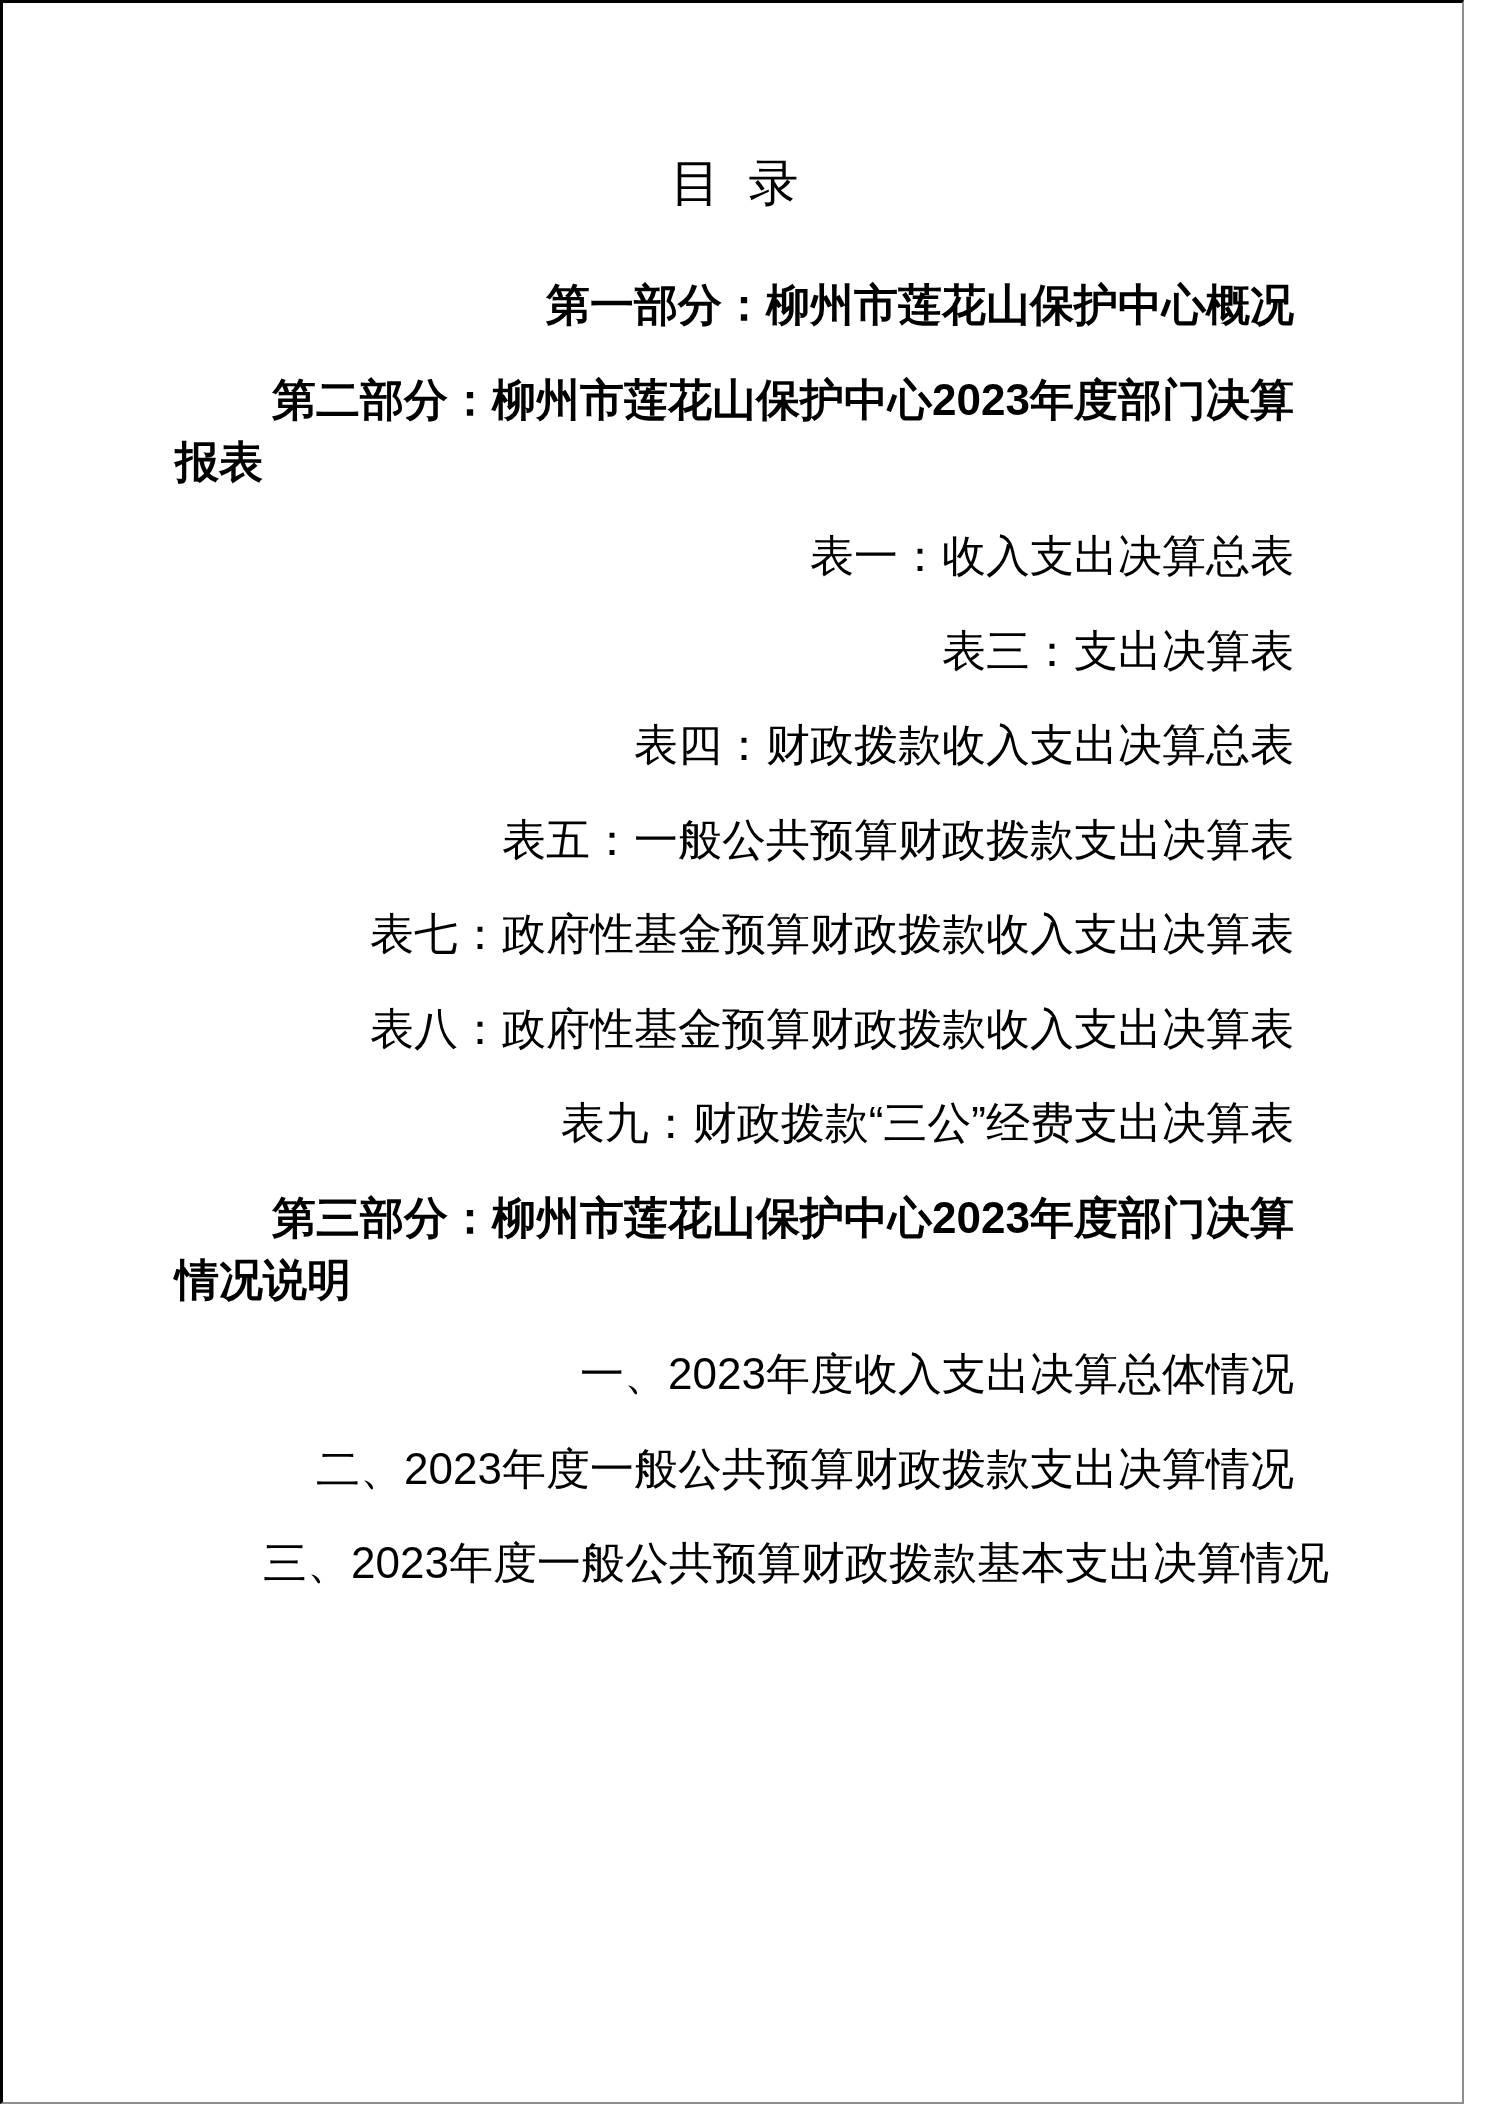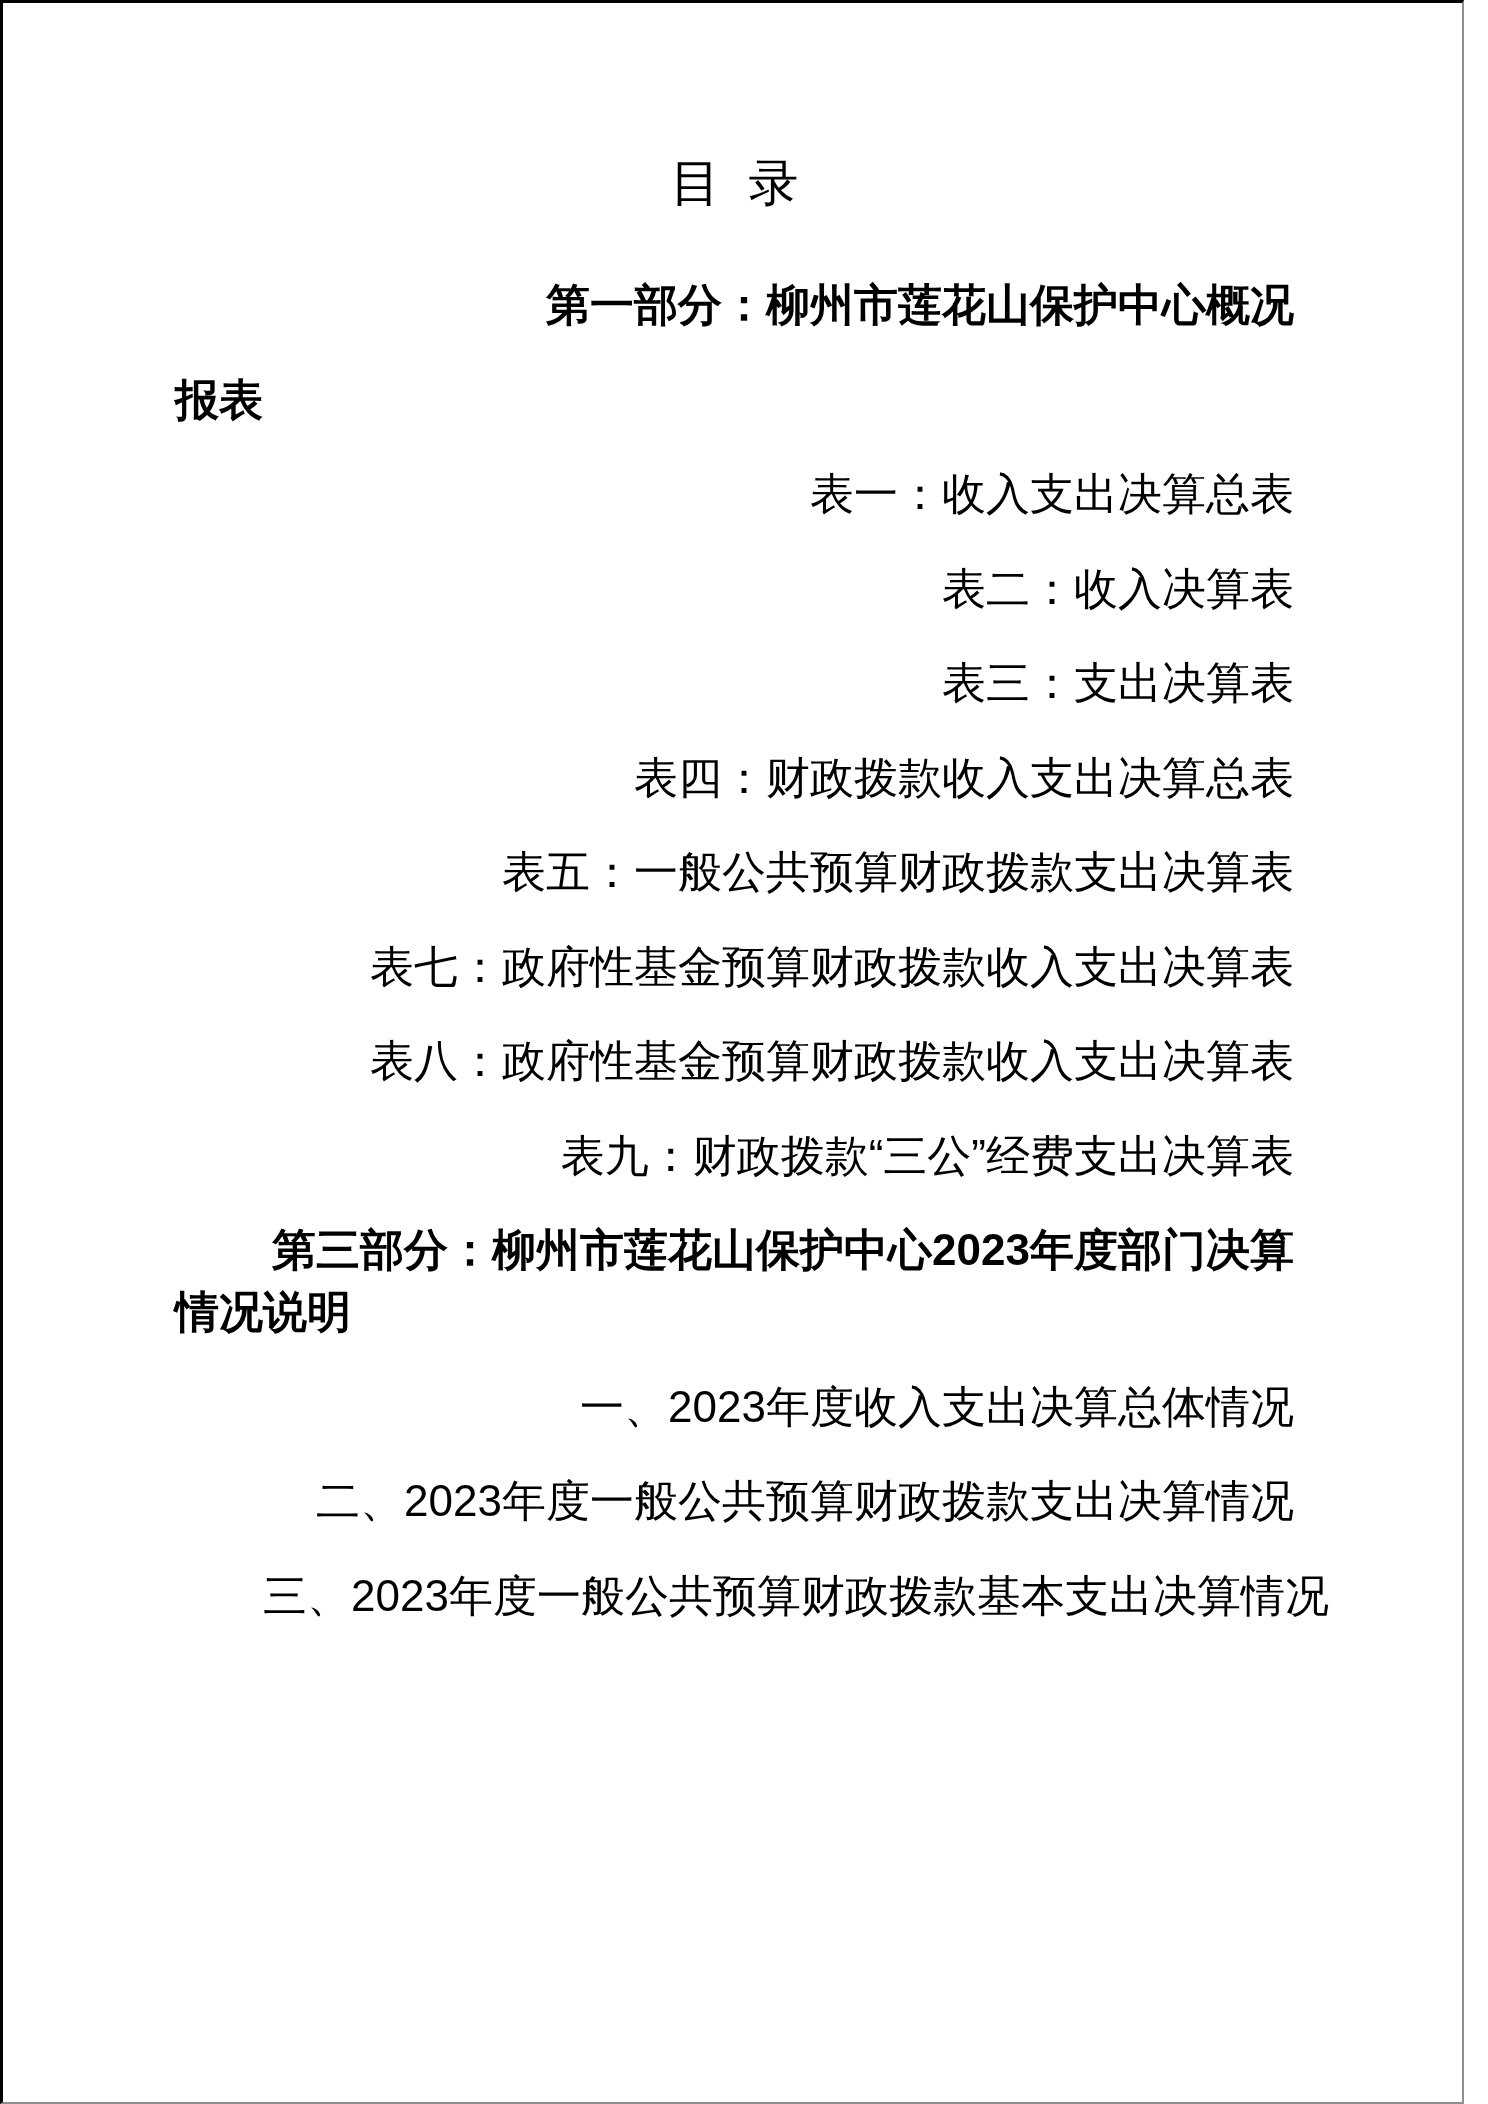--- a/index.html
+++ b/index.html
@@ -57,26 +57,26 @@
 
 <div class="page">
 
   <h1 class="title">目 录</h1>
 
   <p class="entry heading indent">第一部分：柳州市莲花山保护中心概况</p>
 
 
 
   <p class="entry heading">
+    <span class="line indent">第二部分：柳州市莲花山保护中心2023年度部门决算</span>
     <span class="line">报表</span>
   </p>
 
   <p class="entry item indent">表一：收入支出决算总表</p>
 
-  <p class="entry item indent">表二：收入决算表</p>
 
   <p class="entry item indent">表三：支出决算表</p>
 
   <p class="entry item indent">表四：财政拨款收入支出决算总表</p>
 
   <p class="entry item indent">表五：一般公共预算财政拨款支出决算表</p>
 
 
   <p class="entry item indent">表七：政府性基金预算财政拨款收入支出决算表</p>
 

